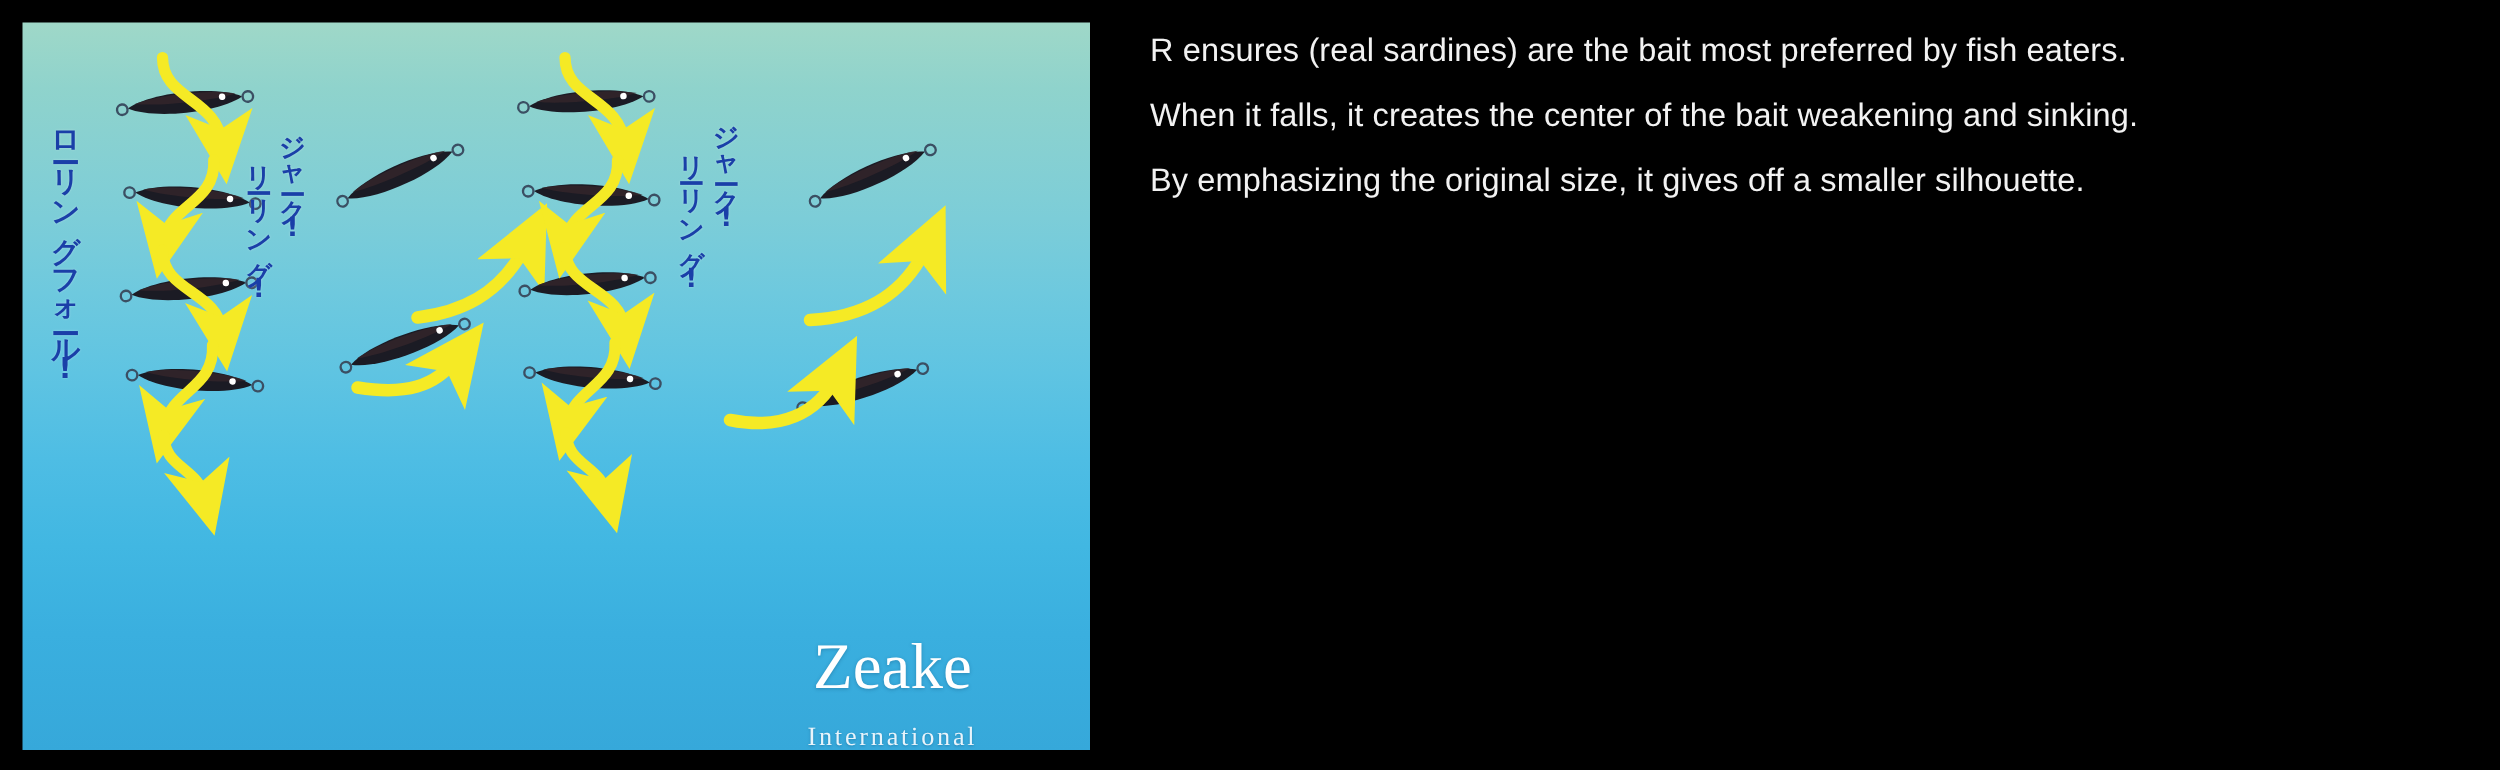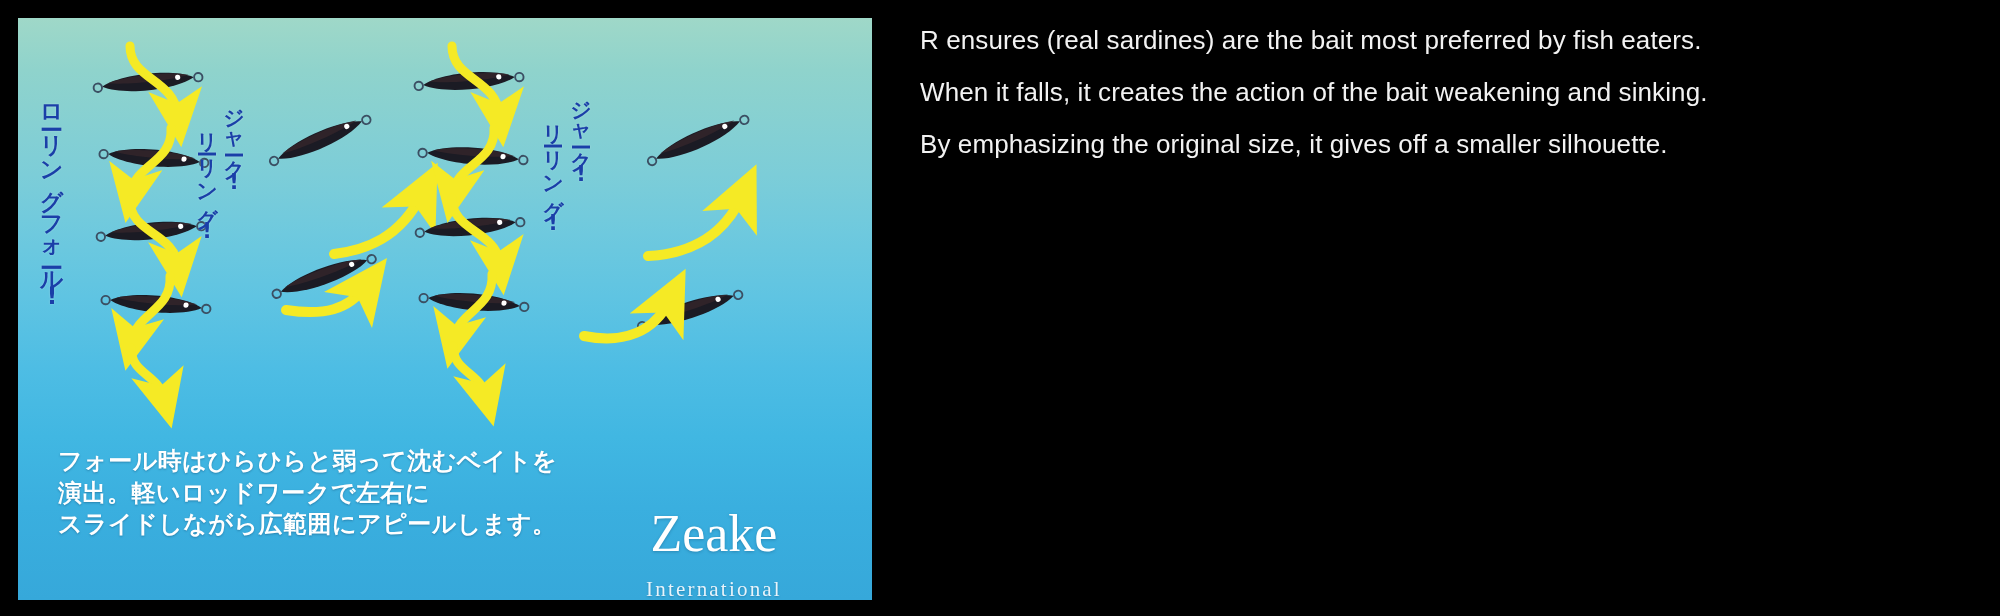--- a/index.html
+++ b/index.html
@@ -233,31 +233,26 @@
       <path d="M 630,238 C 668,236 704,222 724,178" fill="none" stroke="#f5ea25" stroke-width="10" stroke-linecap="round" marker-end="url(#ah)"></path>
       <path d="M 566,318 C 606,326 636,314 652,282" fill="none" stroke="#f5ea25" stroke-width="10" stroke-linecap="round" marker-end="url(#ah)"></path>
     </svg>
 
     <div class="v-label" id="label-rolling-fall">ローリングフォール!</div>
     <div class="v-label" id="label-jerk-1">ジャーク!</div>
     <div class="v-label" id="label-reeling-1">リーリング!</div>
     <div class="v-label" id="label-jerk-2">ジャーク!</div>
     <div class="v-label" id="label-reeling-2">リーリング!</div>
 
-    <div id="jp-caption">
-      <div>フォール時はひらひらと弱って沈むベイトを</div>
-      <div>演出。軽いロッドワークで左右に</div>
-      <div>スライドしながら広範囲にアピールします。</div>
-    </div>
 
     <div id="brand-logo">
       <div id="brand-name">Zeake</div>
       <div id="brand-sub">International</div>
     </div>
   </div>
 
   <div id="description">
     <div class="desc-line">R ensures (real sardines) are the bait most preferred by fish eaters.</div>
-    <div class="desc-line">When it falls, it creates the action of the bait weakening and sinking.</div>
+    <div class="desc-line">When it falls, it creates the center of the bait weakening and sinking.</div>
     <div class="desc-line">By emphasizing the original size, it gives off a smaller silhouette.</div>
   </div>
 
 </div>
 
 </body></html>

